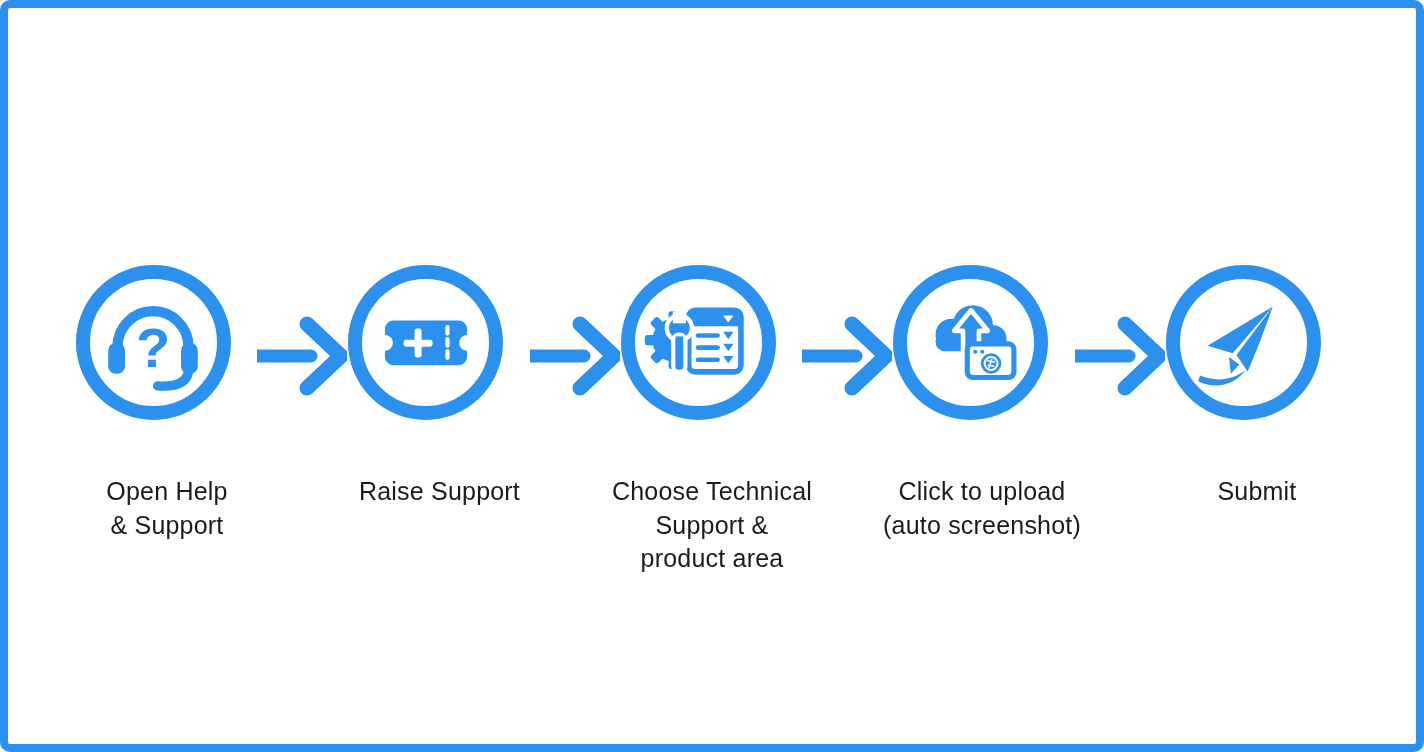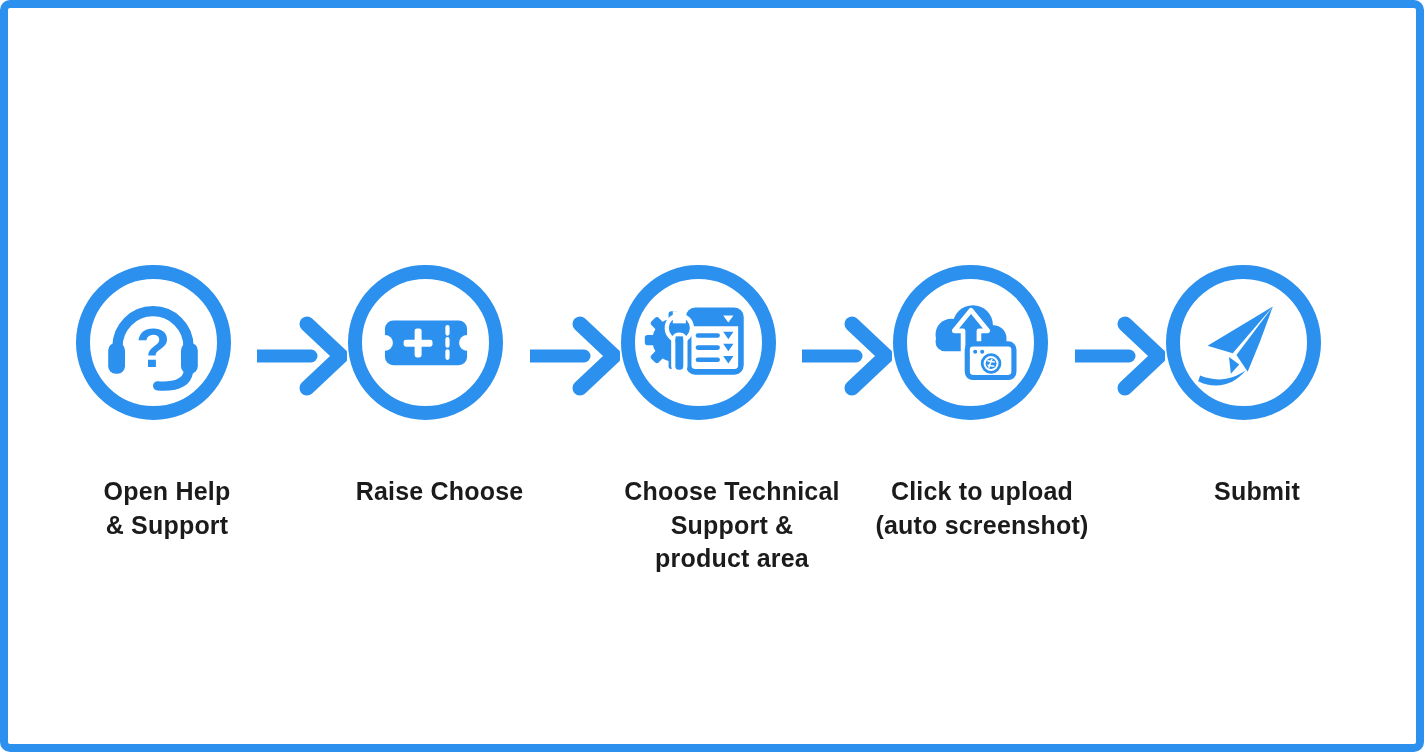--- a/index.html
+++ b/index.html
@@ -34,28 +34,28 @@
     position:absolute;top:303px;
     width:90px;height:90px;
     color:var(--accent);
   }
   .a1{left:249px}.a2{left:521.5px}.a3{left:794px}.a4{left:1066.5px}
 
   .label{
     position:absolute;top:467px;
     width:300px;
     text-align:center;
-    font-weight:700;
+    font-weight:400;
     font-size:25px;
     line-height:33.5px;
     color:var(--text);
     white-space:pre-line;
     letter-spacing:0.2px;
   }
-  .l1{left:9px}.l2{left:281.5px}.l3{left:574px}.l4{left:824px}.l5{left:1099px}
+  .l1{left:9px}.l2{left:281.5px}.l3{left:554px}.l4{left:824px}.l5{left:1099px}
 </style>
 </head>
 <body>
 
 <div class="circle s1">
   <svg viewBox="0 0 120 120" aria-hidden="true">
     <path d="M22 72 v-7 a38 38 0 0 1 76 0 v7" fill="none" stroke="currentColor" stroke-width="11" stroke-linecap="round"></path>
     <rect x="12" y="61" width="18" height="33" rx="8" fill="currentColor"></rect>
     <rect x="90" y="61" width="18" height="33" rx="8" fill="currentColor"></rect>
     <text x="60" y="87" font-size="60" font-weight="bold" text-anchor="middle" fill="currentColor" font-family="Liberation Sans, DejaVu Sans, sans-serif">?</text>
@@ -177,19 +177,19 @@
       <polygon points="92,22 22,64 49,72"></polygon>
       <polygon points="92,22 53,74 65,92 78,60"></polygon>
       <polygon points="45,76 47,94 56,84"></polygon>
       <path d="M12,102 C30,111 50,107 63,90 C49,101 31,103 14,96 Z"></path>
     </g>
   </svg>
 </div>
 
 <div class="label l1">Open Help
 &amp; Support</div>
-<div class="label l2">Raise Choose</div>
+<div class="label l2">Raise Support</div>
 <div class="label l3">Choose Technical
 Support &amp;
 product area</div>
 <div class="label l4">Click to upload
 (auto screenshot)</div>
 <div class="label l5">Submit</div>
 
 </body></html>

